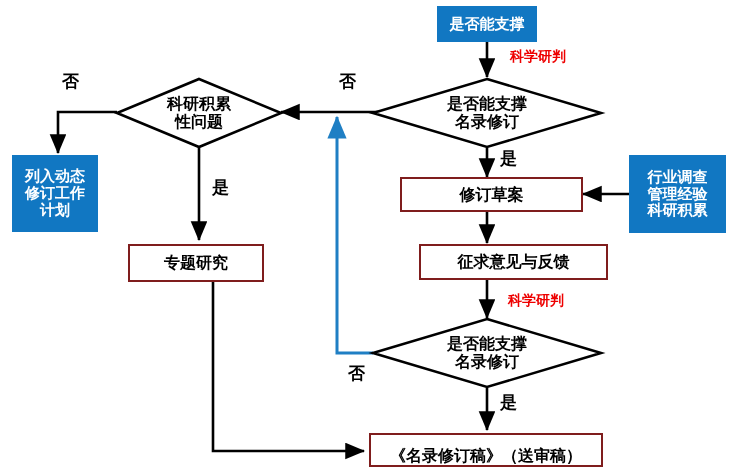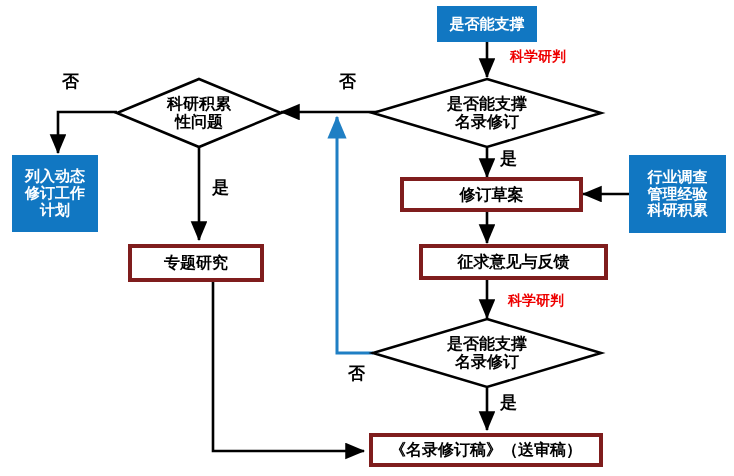--- a/index.html
+++ b/index.html
@@ -28,21 +28,21 @@
     align-items: center;
     justify-content: center;
     text-align: center;
     box-sizing: border-box;
   }
   .node .lines {
     line-height: 1.12;
     white-space: pre-line;
   }
   .box-plain {
-    border: 4px solid #7f1d1d;
+    border: 2px solid #7f1d1d;
     background: #ffffff;
     color: #000000;
     font-weight: bold;
     font-size: 16px;
   }
   .box-blue {
     background: #1177c2;
     color: #ffffff;
     font-weight: bold;
     font-size: 15px;
@@ -166,21 +166,21 @@
     <span class="lines">征求意见与反馈</span>
   </div>
 
   <div class="annot-red" style="left:508px; top:292px;">科学研判</div>
 
   <div class="diamond-wrap" style="left:373px; top:319px; width:228px; height:68px;">
     <div class="diamond-label">是否能支撑
 名录修订</div>
   </div>
 
-  <div class="node box-plain" style="left:369px; top:433px; width:234px; height:34px;">
+  <div class="node box-plain" style="left:369px; top:433px; width:234px; height:34px;align-items:flex-end;">
     <span class="lines">《名录修订稿》（送审稿）</span>
   </div>
 
   <div class="edge-label" style="left:62px; top:70px;">否</div>
   <div class="edge-label" style="left:339px; top:70px;">否</div>
   <div class="edge-label" style="left:212px; top:176px;">是</div>
   <div class="edge-label" style="left:500px; top:147px;">是</div>
   <div class="edge-label" style="left:348px; top:362px;">否</div>
   <div class="edge-label" style="left:500px; top:391px;">是</div>
 

